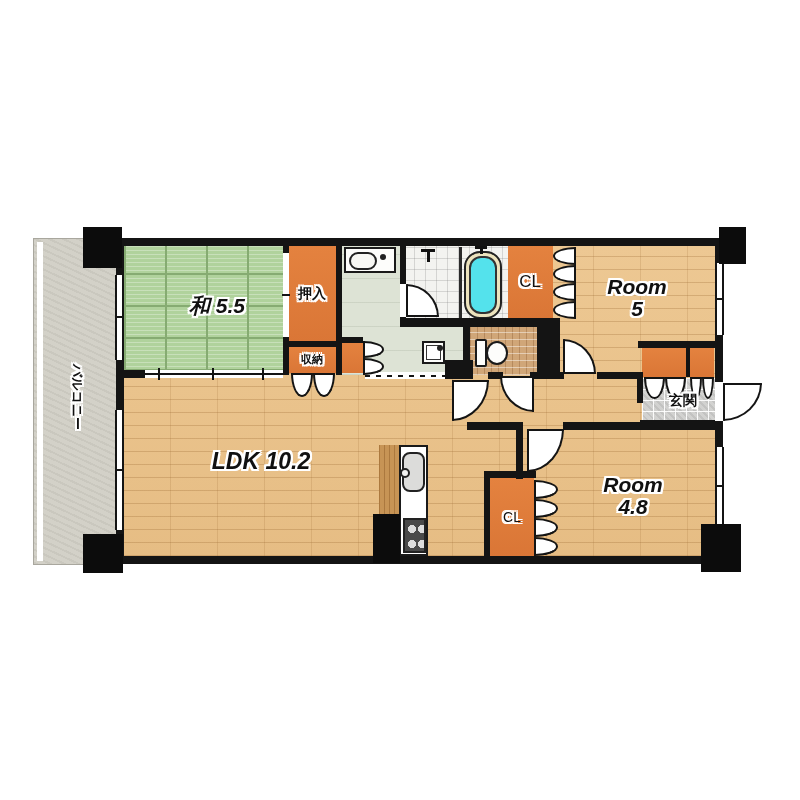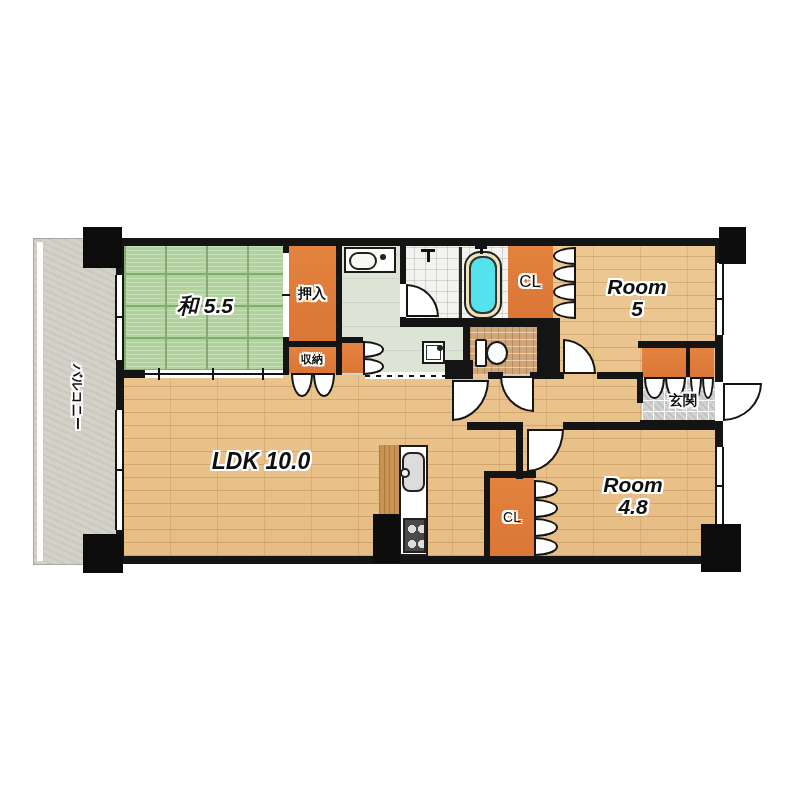--- a/index.html
+++ b/index.html
@@ -215,22 +215,22 @@
   <div class="abs" style="left:400px;top:468px;width:10px;height:10px;z-index:5;border:2px solid #222;border-radius:50%;background:#f2f2f0;"></div>
   <div class="abs" style="left:403px;top:518px;width:23px;height:35px;z-index:5;border:2px solid #222;background:#4a4a4a;
        background-image:radial-gradient(circle 4px at 7px 9px,#ddd 0 4px,rgba(0,0,0,0) 4px),radial-gradient(circle 4px at 17px 9px,#ddd 0 4px,rgba(0,0,0,0) 4px),radial-gradient(circle 4px at 7px 24px,#ddd 0 4px,rgba(0,0,0,0) 4px),radial-gradient(circle 4px at 17px 24px,#ddd 0 4px,rgba(0,0,0,0) 4px);"></div>
 
   <div class="abs pillar" style="left:83px;top:227px;width:39px;height:41px;"></div>
   <div class="abs pillar" style="left:719px;top:227px;width:27px;height:37px;"></div>
   <div class="abs pillar" style="left:83px;top:534px;width:40px;height:39px;"></div>
   <div class="abs pillar" style="left:701px;top:524px;width:40px;height:48px;"></div>
   <div class="abs pillar" style="left:373px;top:514px;width:27px;height:49px;"></div>
 
-  <div class="lbl it" style="left:181px;top:306px;font-size:21px;padding-left:48px;">和 5.5</div>
-  <div class="lbl it" style="left:261px;top:461px;font-size:23px;">LDK 10.0</div>
+  <div class="lbl it" style="left:193px;top:306px;font-size:21px;padding-left:48px;">和 5.5</div>
+  <div class="lbl it" style="left:261px;top:461px;font-size:23px;">LDK 10.2</div>
   <div class="lbl it" style="left:637px;top:298px;font-size:21px;">
     <span>Room</span><br>
     <span>5</span>
   </div>
   <div class="lbl it" style="left:633px;top:496px;font-size:21px;">
     <span>Room</span><br>
     <span>4.8</span>
   </div>
   <div class="lbl" style="left:312px;top:293px;font-size:14px;">押入</div>
   <div class="lbl" style="left:312px;top:360px;font-size:11px;">収納</div>

